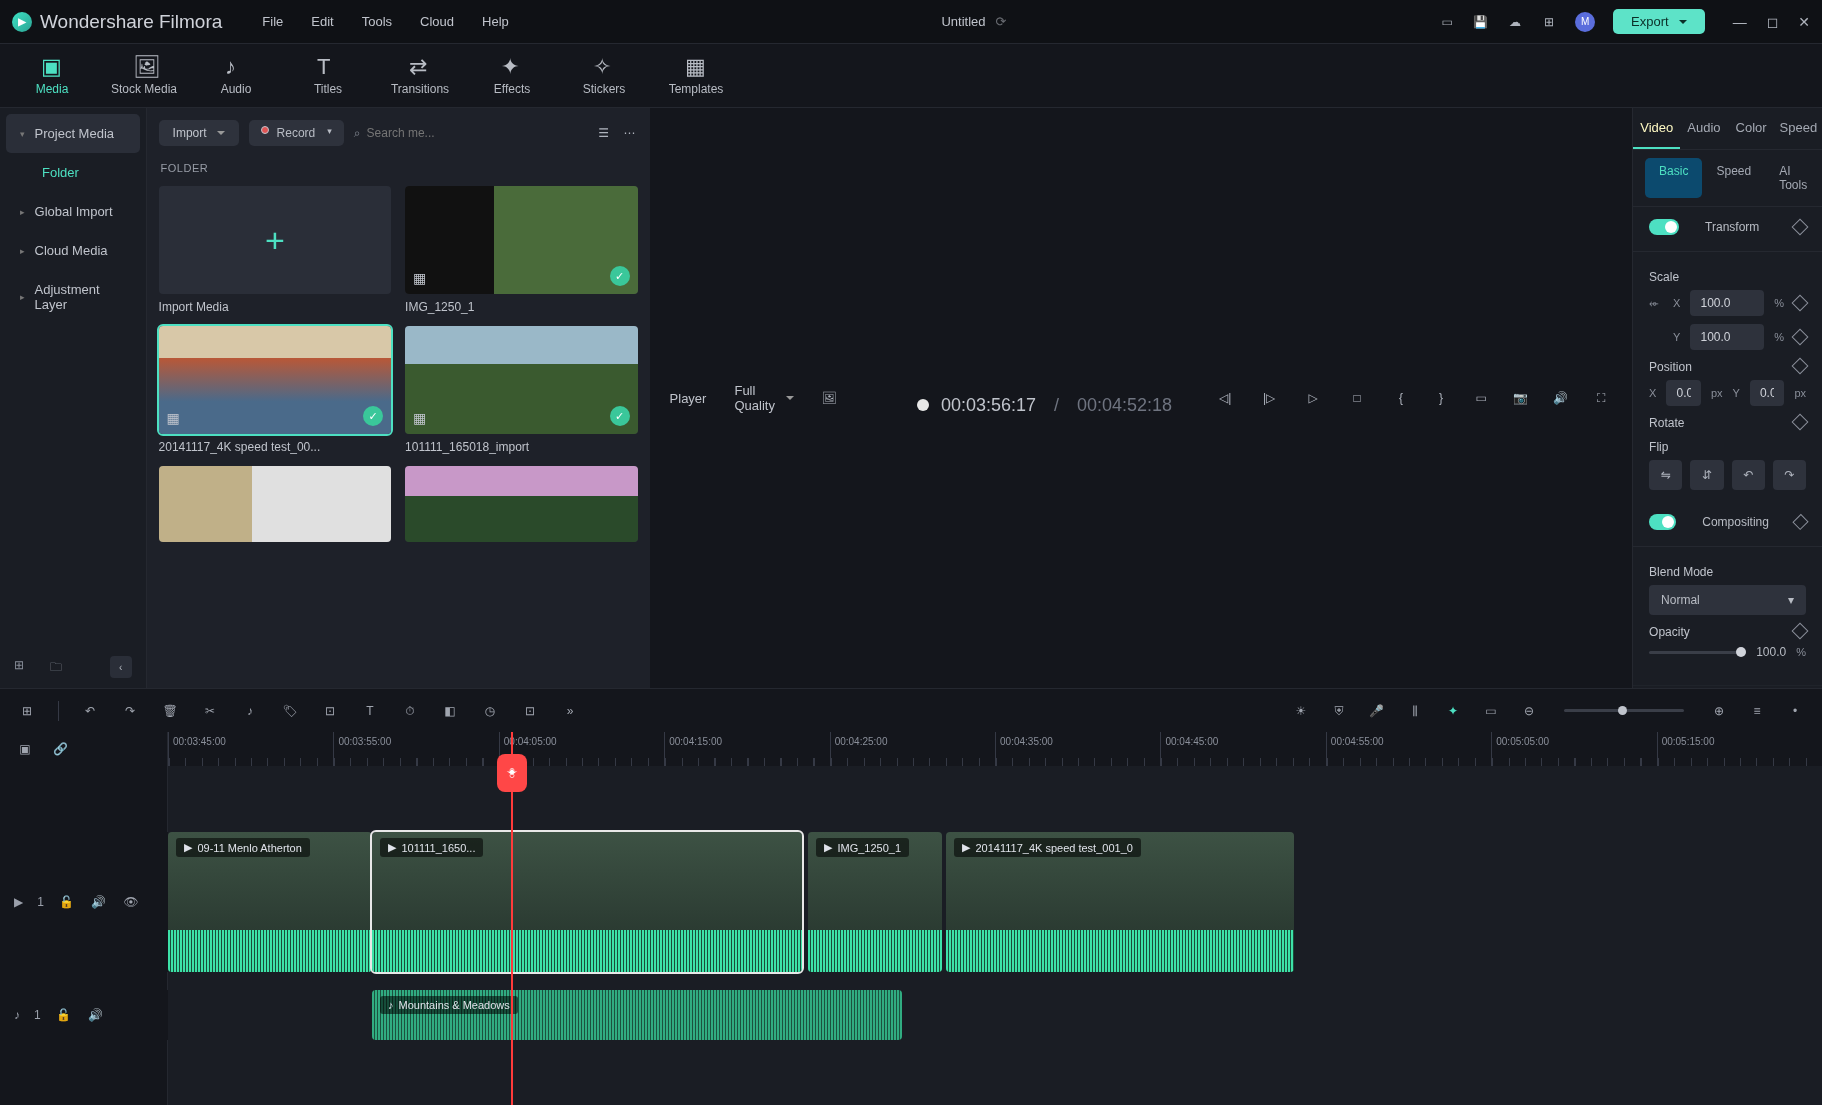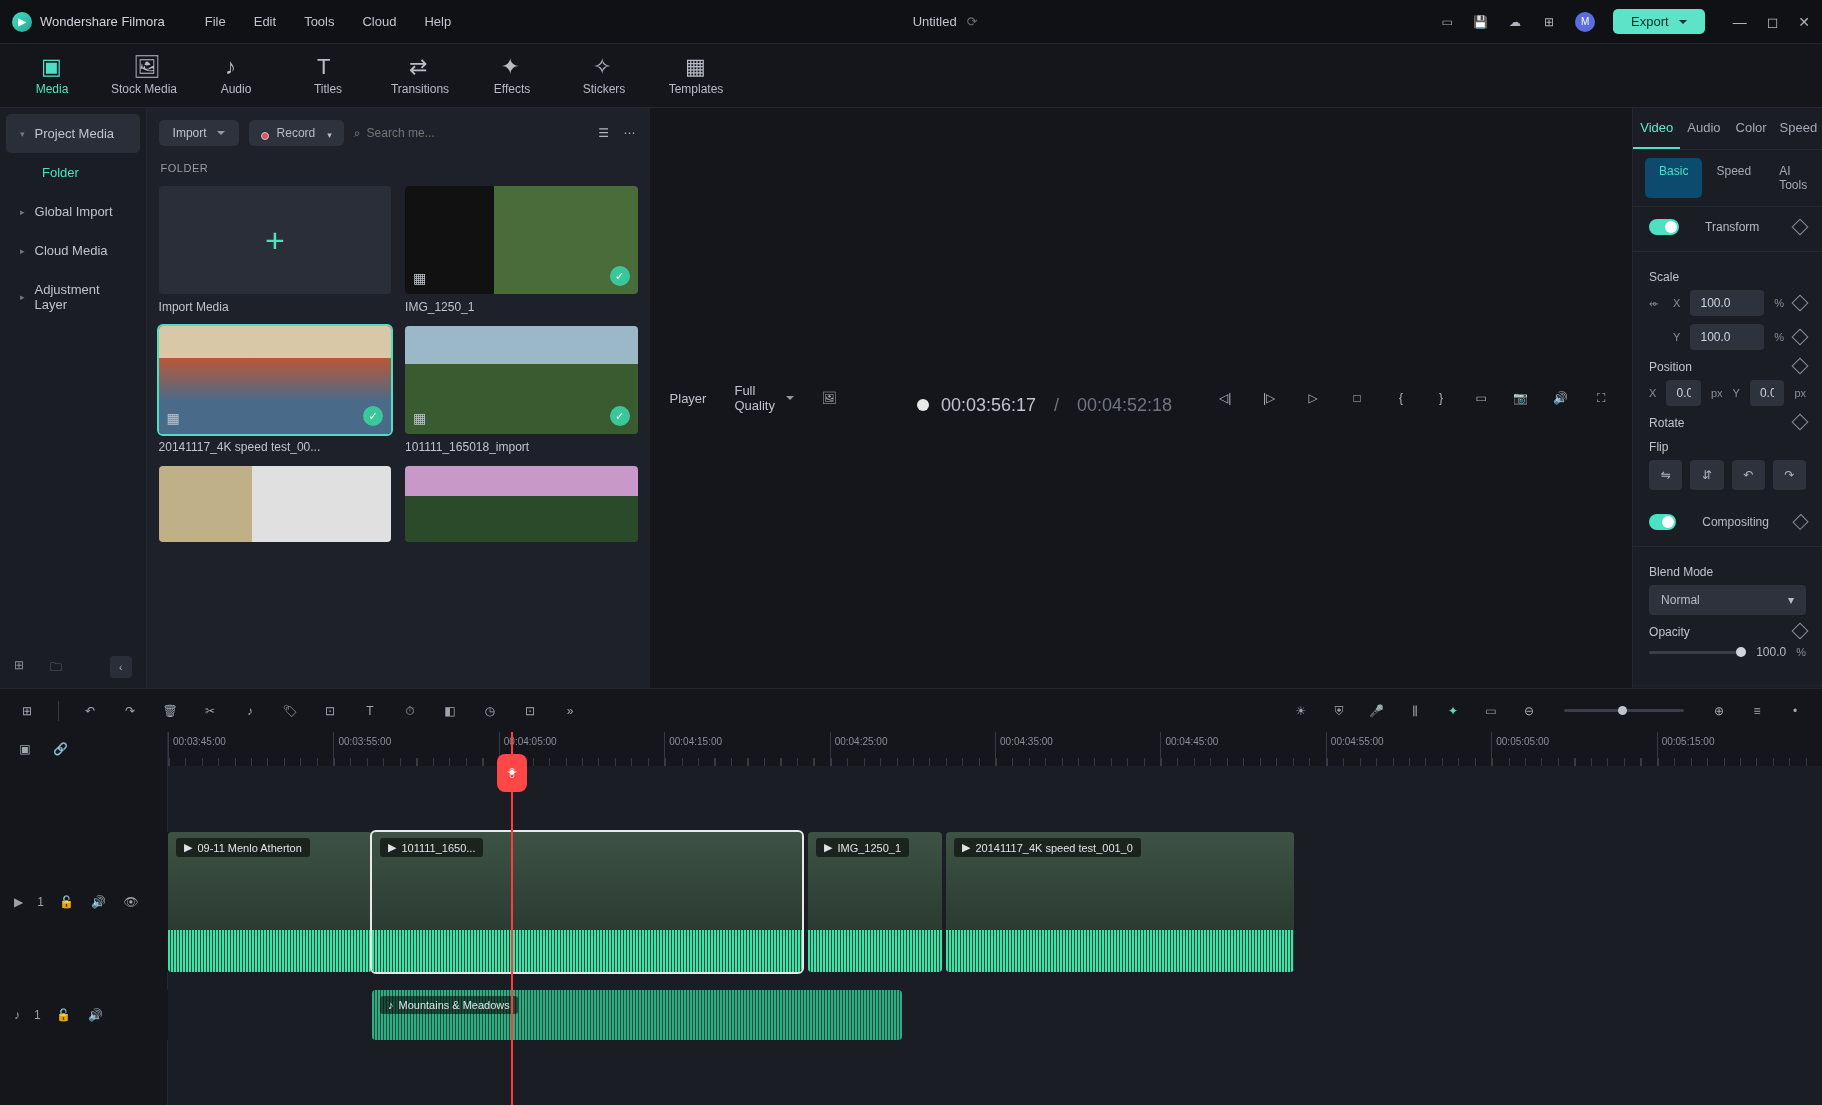--- a/index.html
+++ b/index.html
@@ -1,19 +1,19 @@
 <!DOCTYPE html>
 <html><head>
 <meta charset="utf-8">
 <style>
 * { box-sizing: border-box; margin: 0; padding: 0; font-family: -apple-system, "Segoe UI", sans-serif; }
 body { background: #1a1d24; color: #b8bcc4; font-size: 12px; overflow: hidden; width: 1822px; height: 1105px; }
 .titlebar { height: 44px; background: #0f1115; display: flex; align-items: center; padding: 0 12px; border-bottom: 1px solid #252830; }
 .logo { width: 20px; height: 20px; border-radius: 50%; background: linear-gradient(135deg,#3de2c4,#2ba393); margin-right: 8px; display:flex;align-items:center;justify-content:center;color:#fff;font-size:10px;font-weight:bold; }
-.app-name { color:#d0d3da; font-size:13px; margin-right:40px; }
+.app-name { color:#d0d3da; font-size:19px; margin-right:40px; }
 .menu { display:flex; gap:28px; }
 .menu span { color:#c0c4cc; font-size:13px; cursor:pointer; }
 .tb-center { flex:1; display:flex; justify-content:center; align-items:center; gap:10px; color:#c0c4cc; font-size:13px;}
 .tb-right { display:flex; align-items:center; gap:18px; }
 .tb-icon { width:16px; height:16px; color:#aeb3bc; cursor:pointer; display:flex;align-items:center;justify-content:center;}
 .export-btn { background:#5de3c8; color:#0b2f28; padding:5px 18px; border-radius:5px; font-size:13px; display:flex; align-items:center; gap:10px; cursor:pointer; position:relative;}
 .export-btn::after{content:"";border:4px solid transparent;border-top-color:#0b2f28;position:relative;top:2px;}
 .win-btns { display:flex; gap:20px; margin-left:10px;}
 .win-btns span{cursor:pointer;color:#aeb3bc;font-size:14px;}
 
@@ -31,21 +31,21 @@
 .side-item.sub{padding-left:36px;color:#4de0c2;}
 .side-item .tri{font-size:9px;color:#777;}
 .left-bottom{margin-top:auto;padding:10px 14px;display:flex;gap:18px;align-items:center;}
 .lb-icon{width:18px;height:18px;cursor:pointer;color:#8a8f9a;}
 .collapse-btn{margin-left:auto;width:22px;height:22px;background:#2a2e38;border-radius:4px;display:flex;align-items:center;justify-content:center;cursor:pointer;font-size:10px;}
 
 .media-browser{flex:0 0 503px;background:#1e2129;display:flex;flex-direction:column;}
 .mb-bar{display:flex;gap:10px;padding:12px;align-items:center;}
 .dd-btn{background:#2e323c;padding:6px 14px;border-radius:5px;display:flex;align-items:center;gap:10px;cursor:pointer;font-size:12px;color:#c0c4cc;}
 .dd-btn::after{content:"";border:4px solid transparent;border-top-color:#999;position:relative;top:2px;}
-.rec-btn{background:#2e323c;padding:6px 12px;border-radius:5px;display:flex;align-items:flex-end;gap:8px;cursor:pointer;font-size:12px;}
+.rec-btn{background:#2e323c;padding:6px 12px;border-radius:5px;display:flex;align-items:flex-start;gap:8px;cursor:pointer;font-size:12px;}
 .red-dot{width:8px;height:8px;border-radius:50%;background:#e05555;border:1.5px solid #c0c4cc;}
 .search-wrap{flex:1;display:flex;align-items:center;gap:6px;color:#7b808a;}
 .search-wrap input{background:transparent;border:0;outline:0;color:#c0c4cc;font-size:12px;width:100%;}
 .mb-label{padding:4px 14px;color:#989da7;font-size:11px;letter-spacing:.5px;}
 .media-grid{padding:8px 12px;display:grid;grid-template-columns:1fr 1fr;gap:12px 14px;overflow:hidden;}
 .media-card{display:flex;flex-direction:column;gap:6px;}
 .thumb{height:108px;background:#2a2e38;border-radius:4px;position:relative;display:flex;align-items:center;justify-content:center;overflow:hidden;}
 .thumb.selected{outline:2px solid #4de0c2;}
 .thumb .plus{font-size:34px;color:#4de0c2;font-weight:200;}
 .thumb .badge{position:absolute;right:8px;bottom:8px;width:20px;height:20px;border-radius:50%;background:#3ac79a;display:flex;align-items:center;justify-content:center;color:#fff;font-size:11px;}
@@ -65,21 +65,21 @@
 .scrub-knob{width:12px;height:12px;border-radius:50%;background:#e8e8e8;position:absolute;right:-6px;top:-4px;}
 .tc{color:#c0c4cc;font-size:18px;text-align:right;}
 .tc.dim{color:#6f7480;}
 .pcontrols{display:flex;align-items:center;gap:26px;padding:14px 22px;}
 .pright{margin-left:auto;display:flex;gap:22px;}
 .pc-btn{width:18px;height:18px;cursor:pointer;color:#b0b5bf;display:flex;align-items:center;justify-content:center;}
 
 .right-panel{width:350px;border-left:1px solid #252830;background:#1a1d24;overflow-y:auto;display:flex;flex-direction:column;}
 .rp-tabs{display:flex;border-bottom:1px solid #252830;}
 .rp-tab{flex:1;text-align:center;padding:12px 0;font-size:13px;color:#a4a9b3;cursor:pointer;}
-.rp-tab.active{color:#5eead4;border-bottom:2px solid #4de0c2;}
+.rp-tab.active{color:#fef9c3;border-bottom:2px solid #4de0c2;}
 .rp-subtabs{display:flex;gap:0;padding:8px 12px;border-bottom:1px solid #252830;}
 .rp-sub{padding:6px 14px;font-size:12px;color:#a4a9b3;cursor:pointer;border-radius:5px;}
 .rp-sub.active{background:#0c4a6e;color:#4de0c2;}
 .rp-section{padding:12px 16px;border-bottom:1px solid #252830;}
 .rp-head{display:flex;align-items:center;gap:26px;margin-bottom:4px;}
 .toggle{width:30px;height:16px;background:#4de0c2;border-radius:8px;position:relative;cursor:pointer;}
 .toggle::after{content:"";width:12px;height:12px;background:#fff;border-radius:50%;position:absolute;top:2px;right:2px;}
 .diamond{margin-left:auto;width:12px;height:12px;transform:rotate(45deg);border:1.5px solid #8a8f9a;cursor:pointer;}
 .prop{padding:8px 16px 2px;}
 .prop-label{font-size:12px;color:#c0c4cc;margin:10px 0 6px;display:flex;}

